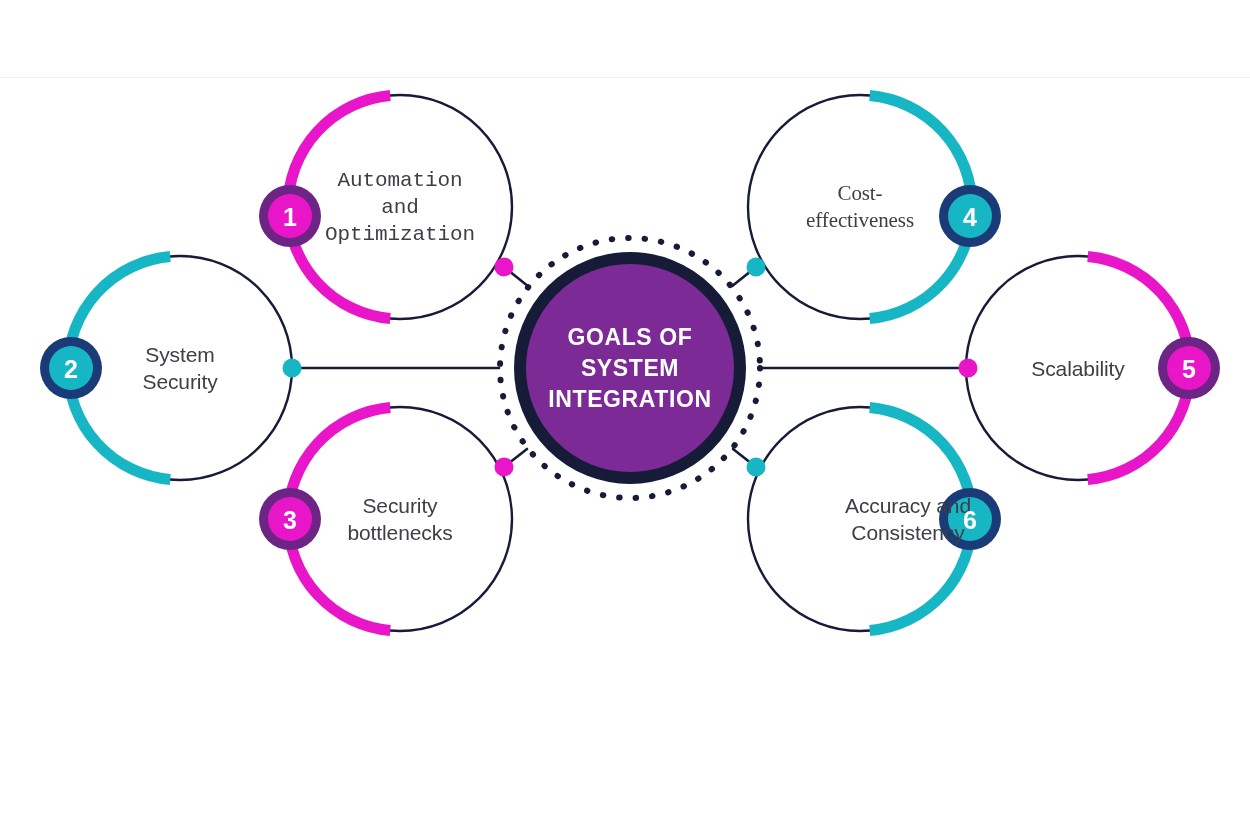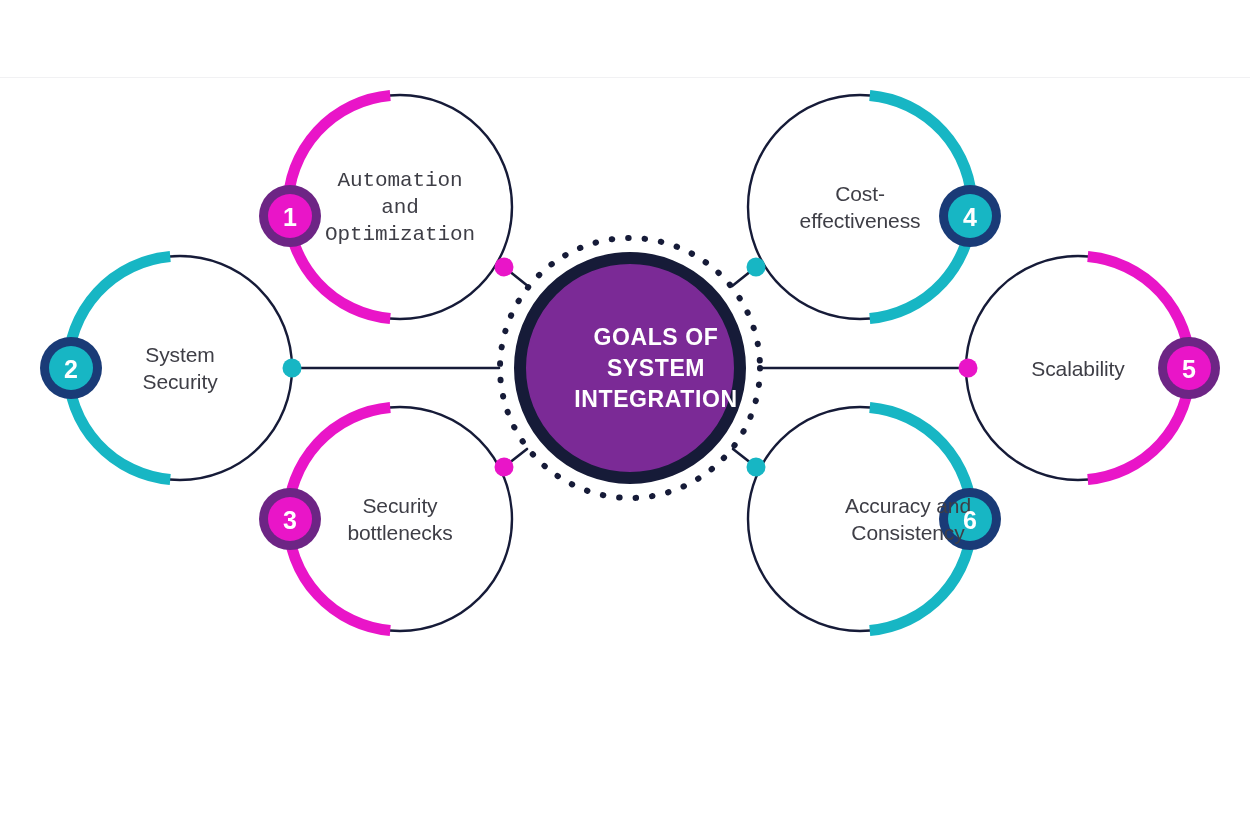--- a/index.html
+++ b/index.html
@@ -63,21 +63,20 @@
     text-align: center;
     color: #ffffff;
     font-family: "Liberation Sans", sans-serif;
     font-size: 23px;
     line-height: 31px;
     font-weight: 700;
     letter-spacing: 0.6px;
     white-space: pre-line;
     transform: translate(-50%, -50%);
     pointer-events: none;
-    margin-left: 26px;
   }
 </style>
 </head>
 <body>
 
 <div id="stage">
 
   <div id="top-rule"></div>
 
   <svg id="diagram" viewBox="0 0 1250 833" xmlns="http://www.w3.org/2000/svg">
@@ -140,21 +139,21 @@
 INTEGRATION</div>
 
   <div id="labels">
       <div class="node-label" style="left: 400px; top: 207px; font-family: Liberation Mono, monospace;">Automation
 and
 Optimization</div>
       <div class="node-label" style="left: 180px; top: 368px;">System
 Security</div>
       <div class="node-label" style="left: 400px; top: 519px;">Security
 bottlenecks</div>
-      <div class="node-label" style="left: 860px; top: 207px;">Cost-
+      <div class="node-label" style="left: 860px; top: 207px; font-family: Liberation Serif, serif;">Cost-
 effectiveness</div>
       <div class="node-label" style="left: 1078px; top: 368px; text-align: center;">Scalability</div>
       <div class="node-label" style="left: 908px; top: 519px;">Accuracy and
 Consistency</div>
     </div>
   <div id="badge-numbers">
       <div class="badge-num" style="left: 290px; top: 217px;">1</div>
       <div class="badge-num" style="left: 71px; top: 369px;">2</div>
       <div class="badge-num" style="left: 290px; top: 520px;">3</div>
       <div class="badge-num" style="left: 970px; top: 217px;">4</div>

